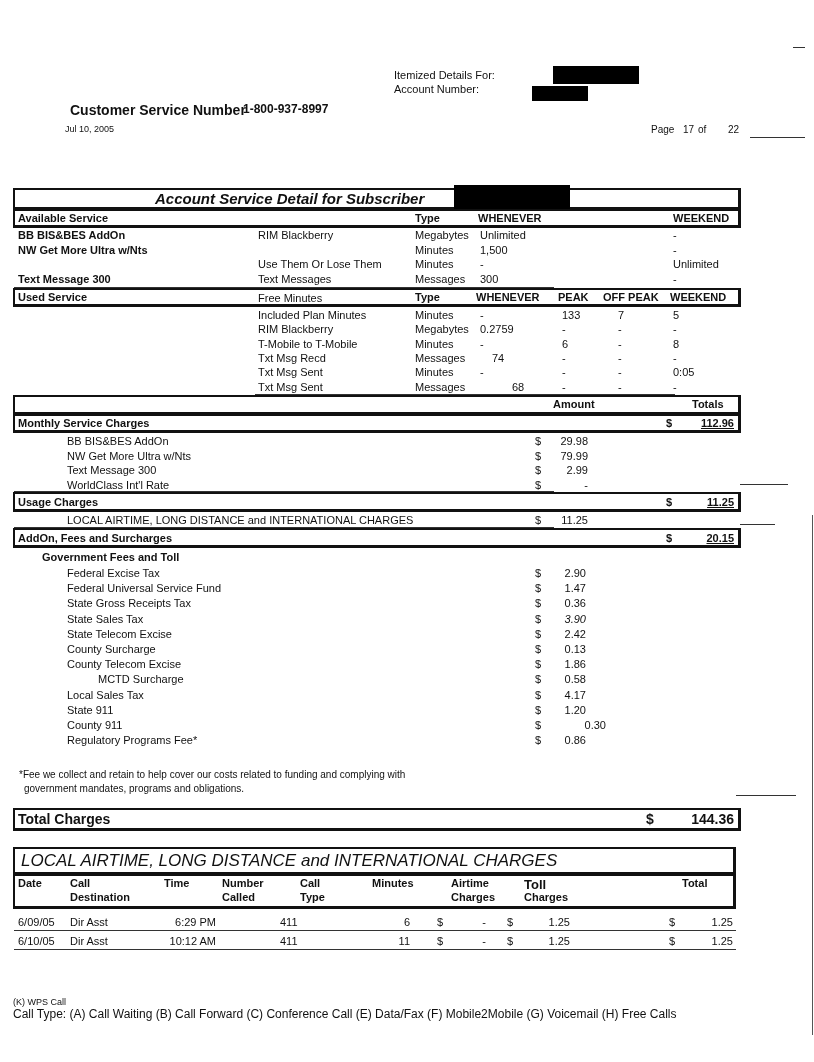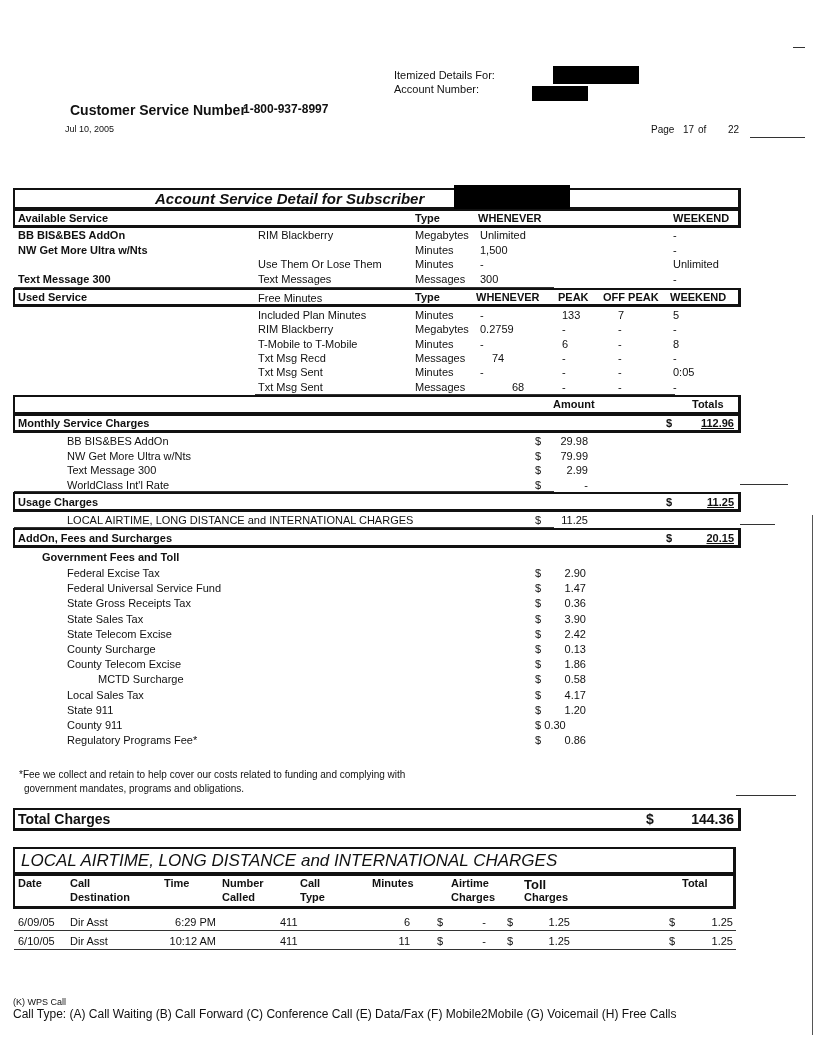--- a/index.html
+++ b/index.html
@@ -199,21 +199,21 @@
       <span style="left: 550px; width: 36px; text-align: right;">1.47</span>
     </div>
     <div class="row" style="top: 597.4px;">
       <span style="left: 67px;">State Gross Receipts Tax</span>
       <span style="left: 535px;">$</span>
       <span style="left: 550px; width: 36px; text-align: right;">0.36</span>
     </div>
     <div class="row" style="top: 612.6px;">
       <span style="left: 67px;">State Sales Tax</span>
       <span style="left: 535px;">$</span>
-      <span style="left: 550px; width: 36px; text-align: right;">3.90</span>
+      <span style="left: 550px; width: 36px; text-align: right; font-style: italic;">3.90</span>
     </div>
     <div class="row" style="top: 627.8px;">
       <span style="left: 67px;">State Telecom Excise</span>
       <span style="left: 535px;">$</span>
       <span style="left: 550px; width: 36px; text-align: right;">2.42</span>
     </div>
     <div class="row" style="top: 643px;">
       <span style="left: 67px;">County Surcharge</span>
       <span style="left: 535px;">$</span>
       <span style="left: 550px; width: 36px; text-align: right;">0.13</span>
@@ -234,21 +234,21 @@
       <span style="left: 550px; width: 36px; text-align: right;">4.17</span>
     </div>
     <div class="row" style="top: 703.8px;">
       <span style="left: 67px;">State 911</span>
       <span style="left: 535px;">$</span>
       <span style="left: 550px; width: 36px; text-align: right;">1.20</span>
     </div>
     <div class="row" style="top: 719px;">
       <span style="left: 67px;">County 911</span>
       <span style="left: 535px;">$</span>
-      <span style="left: 537px; width: 36px; text-align: center;">0.30</span>
+      <span style="left: 570px; width: 36px; text-align: right;">0.30</span>
     </div>
     <div class="row" style="top: 734.2px;">
       <span style="left: 67px;">Regulatory Programs Fee*</span>
       <span style="left: 535px;">$</span>
       <span style="left: 550px; width: 36px; text-align: right;">0.86</span>
     </div>
   </div>
 
 <span class="abs" style="left:19px;top:769px;font-size:10px;">*Fee we collect and retain to help cover our costs related to funding and complying with</span>
 <span class="abs" style="left:24px;top:783px;font-size:10px;">government mandates, programs and obligations.</span>

